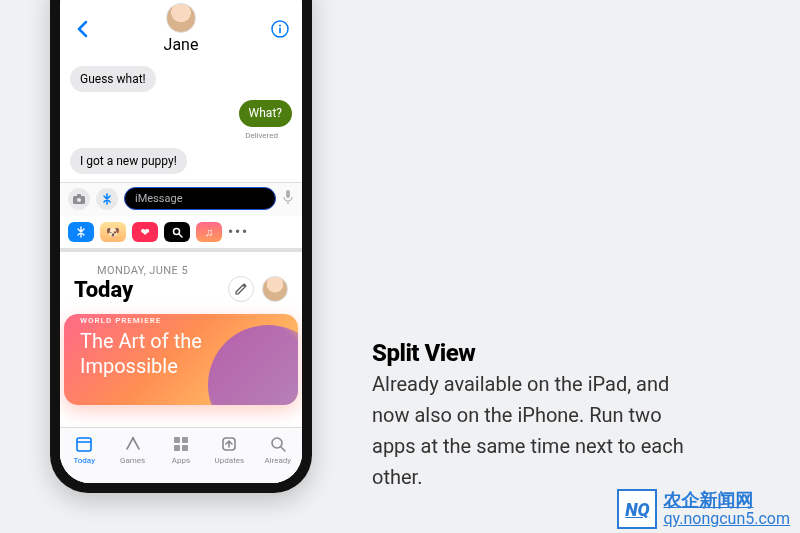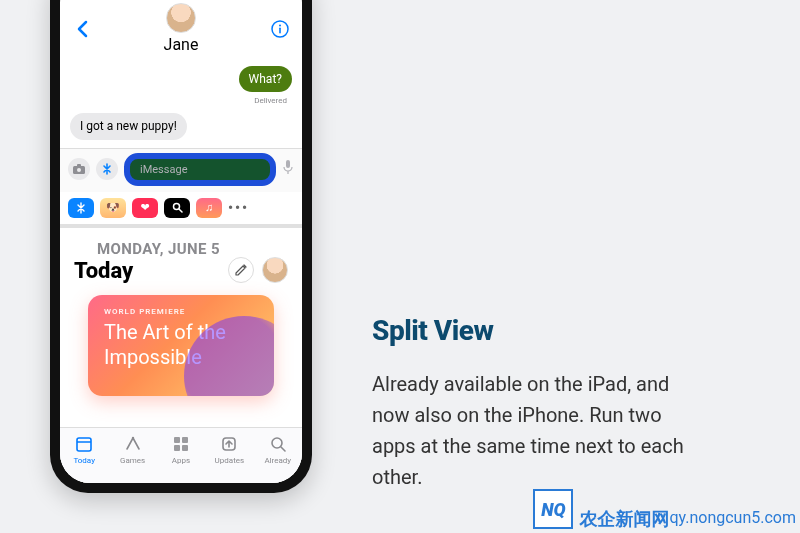--- a/index.html
+++ b/index.html
@@ -104,42 +104,42 @@
     font-size: 12px;
     line-height: 1.2;
   }
   .bubble.left { background: #e9e9eb; color:#000; align-self:flex-start; }
   .bubble.right { background: #4d7c0f; color:#fff; align-self:flex-end; }
   .delivered {
     align-self: flex-end;
     font-size: 8px;
     color: #8a8a8e;
     margin-top: -4px;
-    margin-right: 5px;
+    margin-right: 14px;
   }
   .input-row {
     display:flex; align-items:center; gap:6px;
     padding: 4px 8px 6px;
     border-top: 0.5px solid #ddd;
     background:#fafafa;
   }
   .circle-btn {
     width:22px; height:22px; border-radius:50%;
     background:#e9e9eb;
     display:flex; align-items:center; justify-content:center;
     font-size:12px;
   }
   .msg-input {
     flex:1;
-    border:6px solid #1d4ed8;
+    border:1px solid #1d4ed8;
     border-radius: 14px;
     font-size:11px;
     padding:4px 10px;
     color:#b0b0b6;
-    background:#14532d;
+    background:#000000;
   }
   .app-tray {
     display:flex; gap:6px; align-items:center;
     padding:6px 8px;
     border-bottom: 4px solid #e0e0e0;
     background:#fff;
   }
   .app-pill {
     width:26px; height:20px; border-radius:6px;
     display:flex; align-items:center; justify-content:center;
@@ -154,36 +154,36 @@
     flex-direction:column;
     background:#fff;
     padding-top: 8px;
   }
   .as-header {
     padding: 4px 14px 8px;
     display:flex;
     justify-content:space-between;
     align-items:flex-end;
   }
-  .as-date { font-size:15px; letter-spacing:0.4px; color:#8a8a8e; font-weight:700;padding-left:23px; }
+  .as-date { font-size:11px; letter-spacing:0.4px; color:#8a8a8e; font-weight:400;padding-left:23px; }
   .as-title { font-size:22px; font-weight:800; }
   .as-header-right { display:flex; align-items:center; gap:8px; }
   .compose {
     width:26px;height:26px;border-radius:50%;border:1px solid #ddd;
     display:flex;align-items:center;justify-content:center;font-size:12px;color:#555;
   }
   .mini-avatar {
     width:26px;height:26px;border-radius:50%;
     background: radial-gradient(circle at 50% 30%, #f9d9bf 0 40%, #d9b38c 41% 100%);
     border:1px solid #ddd;
   }
   .card {
-    margin: 4px 28px 0;
+    margin: 4px 4px 0;
     border-radius:14px;
-    padding:12px 16px 26px;
+    padding:2px 16px 26px;
     color:#fff;
     background: linear-gradient(135deg, #ff6a88 0%, #ff8e53 45%, #ffd36e 100%);
     position:relative;
     box-shadow: 0 6px 18px rgba(255,120,100,0.35);
     overflow:hidden;
   }
   .card-eyebrow { font-size:8px; letter-spacing:1px; opacity:0.9; font-weight:600; }
   .card-title { font-size:20px; font-weight:400; line-height:1.25; margin-top:4px; }
   .card::after{
     content:"";
@@ -210,52 +210,53 @@
     width:20px;height:20px;display:flex;align-items:center;justify-content:center;
   }
 
   
   .copy {
     flex:1;
     padding-right: 30px;
     padding-top: 120px;
   }
   .headline {
-    font-size: 28px;
+    font-size: 24px;
     font-weight: 800;
     letter-spacing: -0.5px;
-    margin-bottom: 22px;
-    color:#0c4a6e;
+    margin-bottom: 2px;
+    color:#000000;
   }
   .body {
     font-size: 20px;
     line-height: 1.55;
     color:#333;
     max-width: 330px;
   }
 
   
   .watermark {
-    position:absolute; right:4px; bottom:4px;
-    display:flex; align-items:flex-end; gap:6px;
+    position:absolute; right:10px; bottom:4px;
+    display:flex; align-items:center; gap:6px;
     font-size:18px;
     color:#2a7bd6;
     font-weight:700;
+    text-decoration:underline;
   }
   .watermark .logo {
     width:40px;height:40px;
     border:2px solid #2a7bd6;
     display:flex;align-items:center;justify-content:center;
     font-style:italic;
     font-weight:900;
     color:#2a7bd6;
     background:#fff;
   }
   .watermark .sub {
-    display:flex;line-height:1.1;
+    display:flex;flex-direction:column;line-height:1.1;
   }
   .watermark .sub small{font-size:16px;font-weight:400;}
 </style>
 </head>
 <body>
 
 <div class="stage">
 
   <div class="phone">
     <div class="notch"></div>
@@ -300,20 +301,21 @@
         <span class="info-icon">
           <svg width="18" height="18" viewBox="0 0 18 18">
               <circle cx="9" cy="9" r="8" fill="none" stroke="#007aff" stroke-width="1.5"></circle>
               <circle cx="9" cy="5.5" r="1" fill="#007aff"></circle>
               <rect x="8.2" y="7.5" width="1.6" height="6" rx="0.8" fill="#007aff"></rect>
             </svg>
         </span>
       </div>
 
       <div class="chat-area">
+        <div class="bubble left">Guess what!</div>
         <div class="bubble right">What?</div>
         <div class="delivered">Delivered</div>
         <div class="bubble left">I got a new puppy!</div>
       </div>
 
       <div class="input-row">
         <div class="circle-btn">
           <svg width="12" height="10" viewBox="0 0 12 10">
               <rect x="0" y="2" width="12" height="8" rx="1.5" fill="#8e8e93"></rect>
               <rect x="4" y="0" width="4" height="3" rx="1" fill="#8e8e93"></rect>

